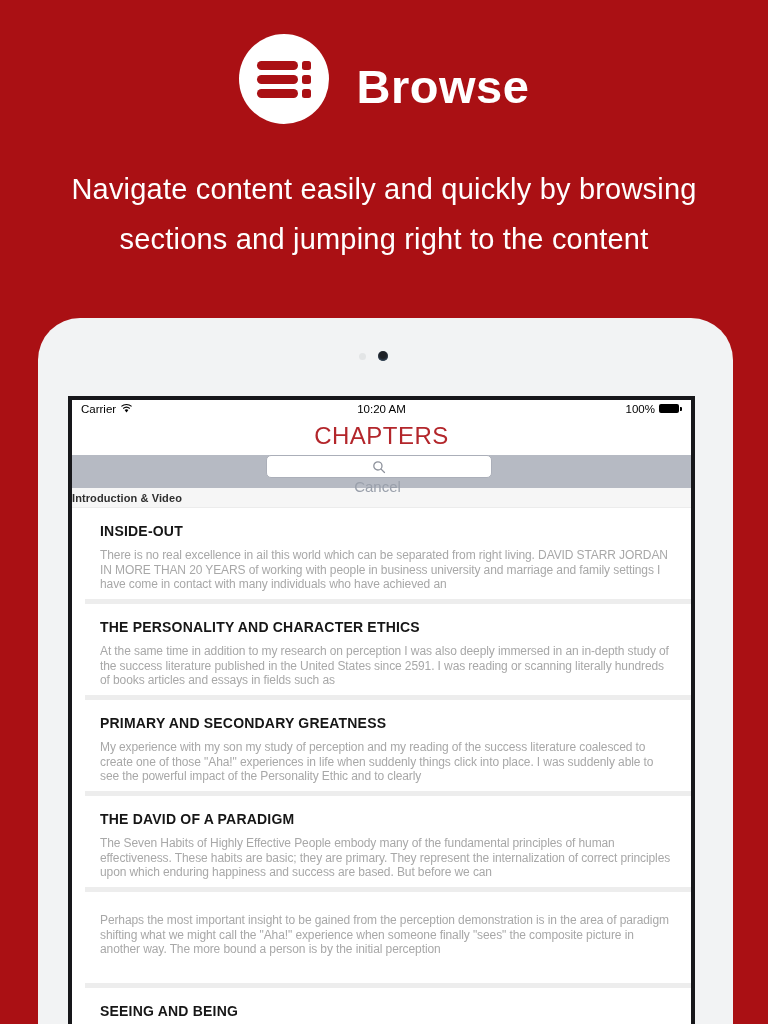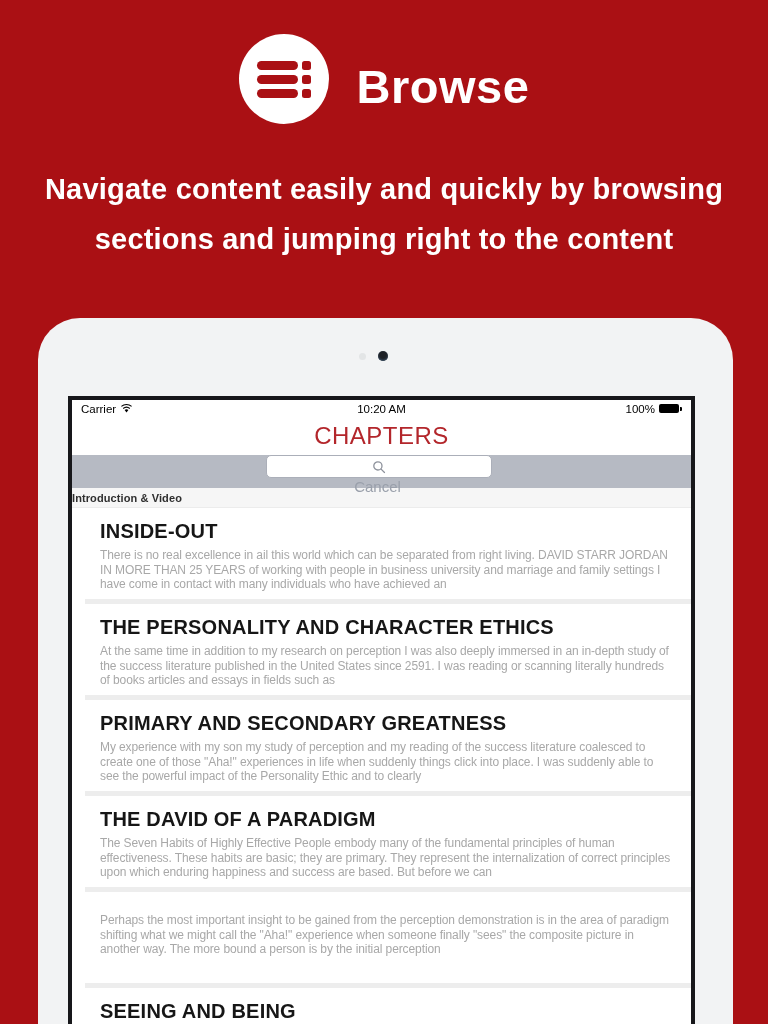--- a/index.html
+++ b/index.html
@@ -21,21 +21,21 @@
     display:flex; flex-direction:column; justify-content:center; align-items:center;
     gap:5px;
   }
   .icon-row { display:flex; align-items:center; gap:4px; }
   .icon-bar { width:41px; height:9px; background:#aa1014; border-radius:4.5px; }
   .icon-dot { width:9px; height:9px; background:#aa1014; border-radius:2.5px; }
   .hero-title {
     color:#ffffff; font-size:47px; font-weight:bold; letter-spacing:0.5px;margin-top:15px;
   }
   .tagline {
-    margin-top:40px; color:#ffffff; font-size:29px; font-weight:700;
+    margin-top:40px; color:#ffffff; font-size:29px; font-weight:400;
     line-height:50px; letter-spacing:0.2px;
   }
 
   
   .ipad {
     position:absolute; left:38px; top:318px; width:695px; height:706px;
     background:#f2f3f4; border-radius:42px 42px 0 0;
   }
   .sensor-dot {
     position:absolute; left:321px; top:35px; width:7px; height:7px;
@@ -101,21 +101,21 @@
     font-size:11px; font-weight:bold; color:#2f2f2f;
     display:flex; align-items:center; letter-spacing:0.1px;
   }
 
   
   .chapter-list { background:#fff; }
   .chapter-item {
     height:91px; padding:14px 20px 0 28px; background:#fff; overflow:hidden;
   }
   .chapter-title {
-    font-size:20px; font-weight:bold; color:#161616; line-height:19px;
+    font-size:14px; font-weight:bold; color:#161616; line-height:19px;
     letter-spacing:0.2px;
   }
   .chapter-preview {
     margin-top:7px; font-size:12px; color:#a8a8a8; line-height:14.5px;
     letter-spacing:-0.1px;
     display:-webkit-box; -webkit-line-clamp:3; -webkit-box-orient:vertical;
     overflow:hidden; max-height:44px;
   }
   .chapter-sep { height:5px; background:#ededed; margin-left:13px; }
 </style>
@@ -188,21 +188,21 @@
     </div>
     <button class="cancel-btn">Cancel</button>
   </div>
 
   <div class="section-header">Introduction &amp; Video</div>
 
   <div class="chapter-list">
 
     <div class="chapter-item">
       <div class="chapter-title">INSIDE-OUT</div>
-      <div class="chapter-preview">There is no real excellence in ail this world which can be separated from right living. DAVID STARR JORDAN IN MORE THAN 25 YEARS of working with people in business university and marriage and family settings I have come in contact with many individuals who have achieved an</div>
+      <div class="chapter-preview">There is no real excellence in ail this world which can be separated from right living. DAVID STARR JORDAN IN MORE THAN 20 YEARS of working with people in business university and marriage and family settings I have come in contact with many individuals who have achieved an</div>
     </div>
     <div class="chapter-sep"></div>
 
     <div class="chapter-item">
       <div class="chapter-title">THE PERSONALITY AND CHARACTER ETHICS</div>
       <div class="chapter-preview">At the same time in addition to my research on perception I was also deeply immersed in an in-depth study of the success literature published in the United States since 2591. I was reading or scanning literally hundreds of books articles and essays in fields such as</div>
     </div>
     <div class="chapter-sep"></div>
 
     <div class="chapter-item">

